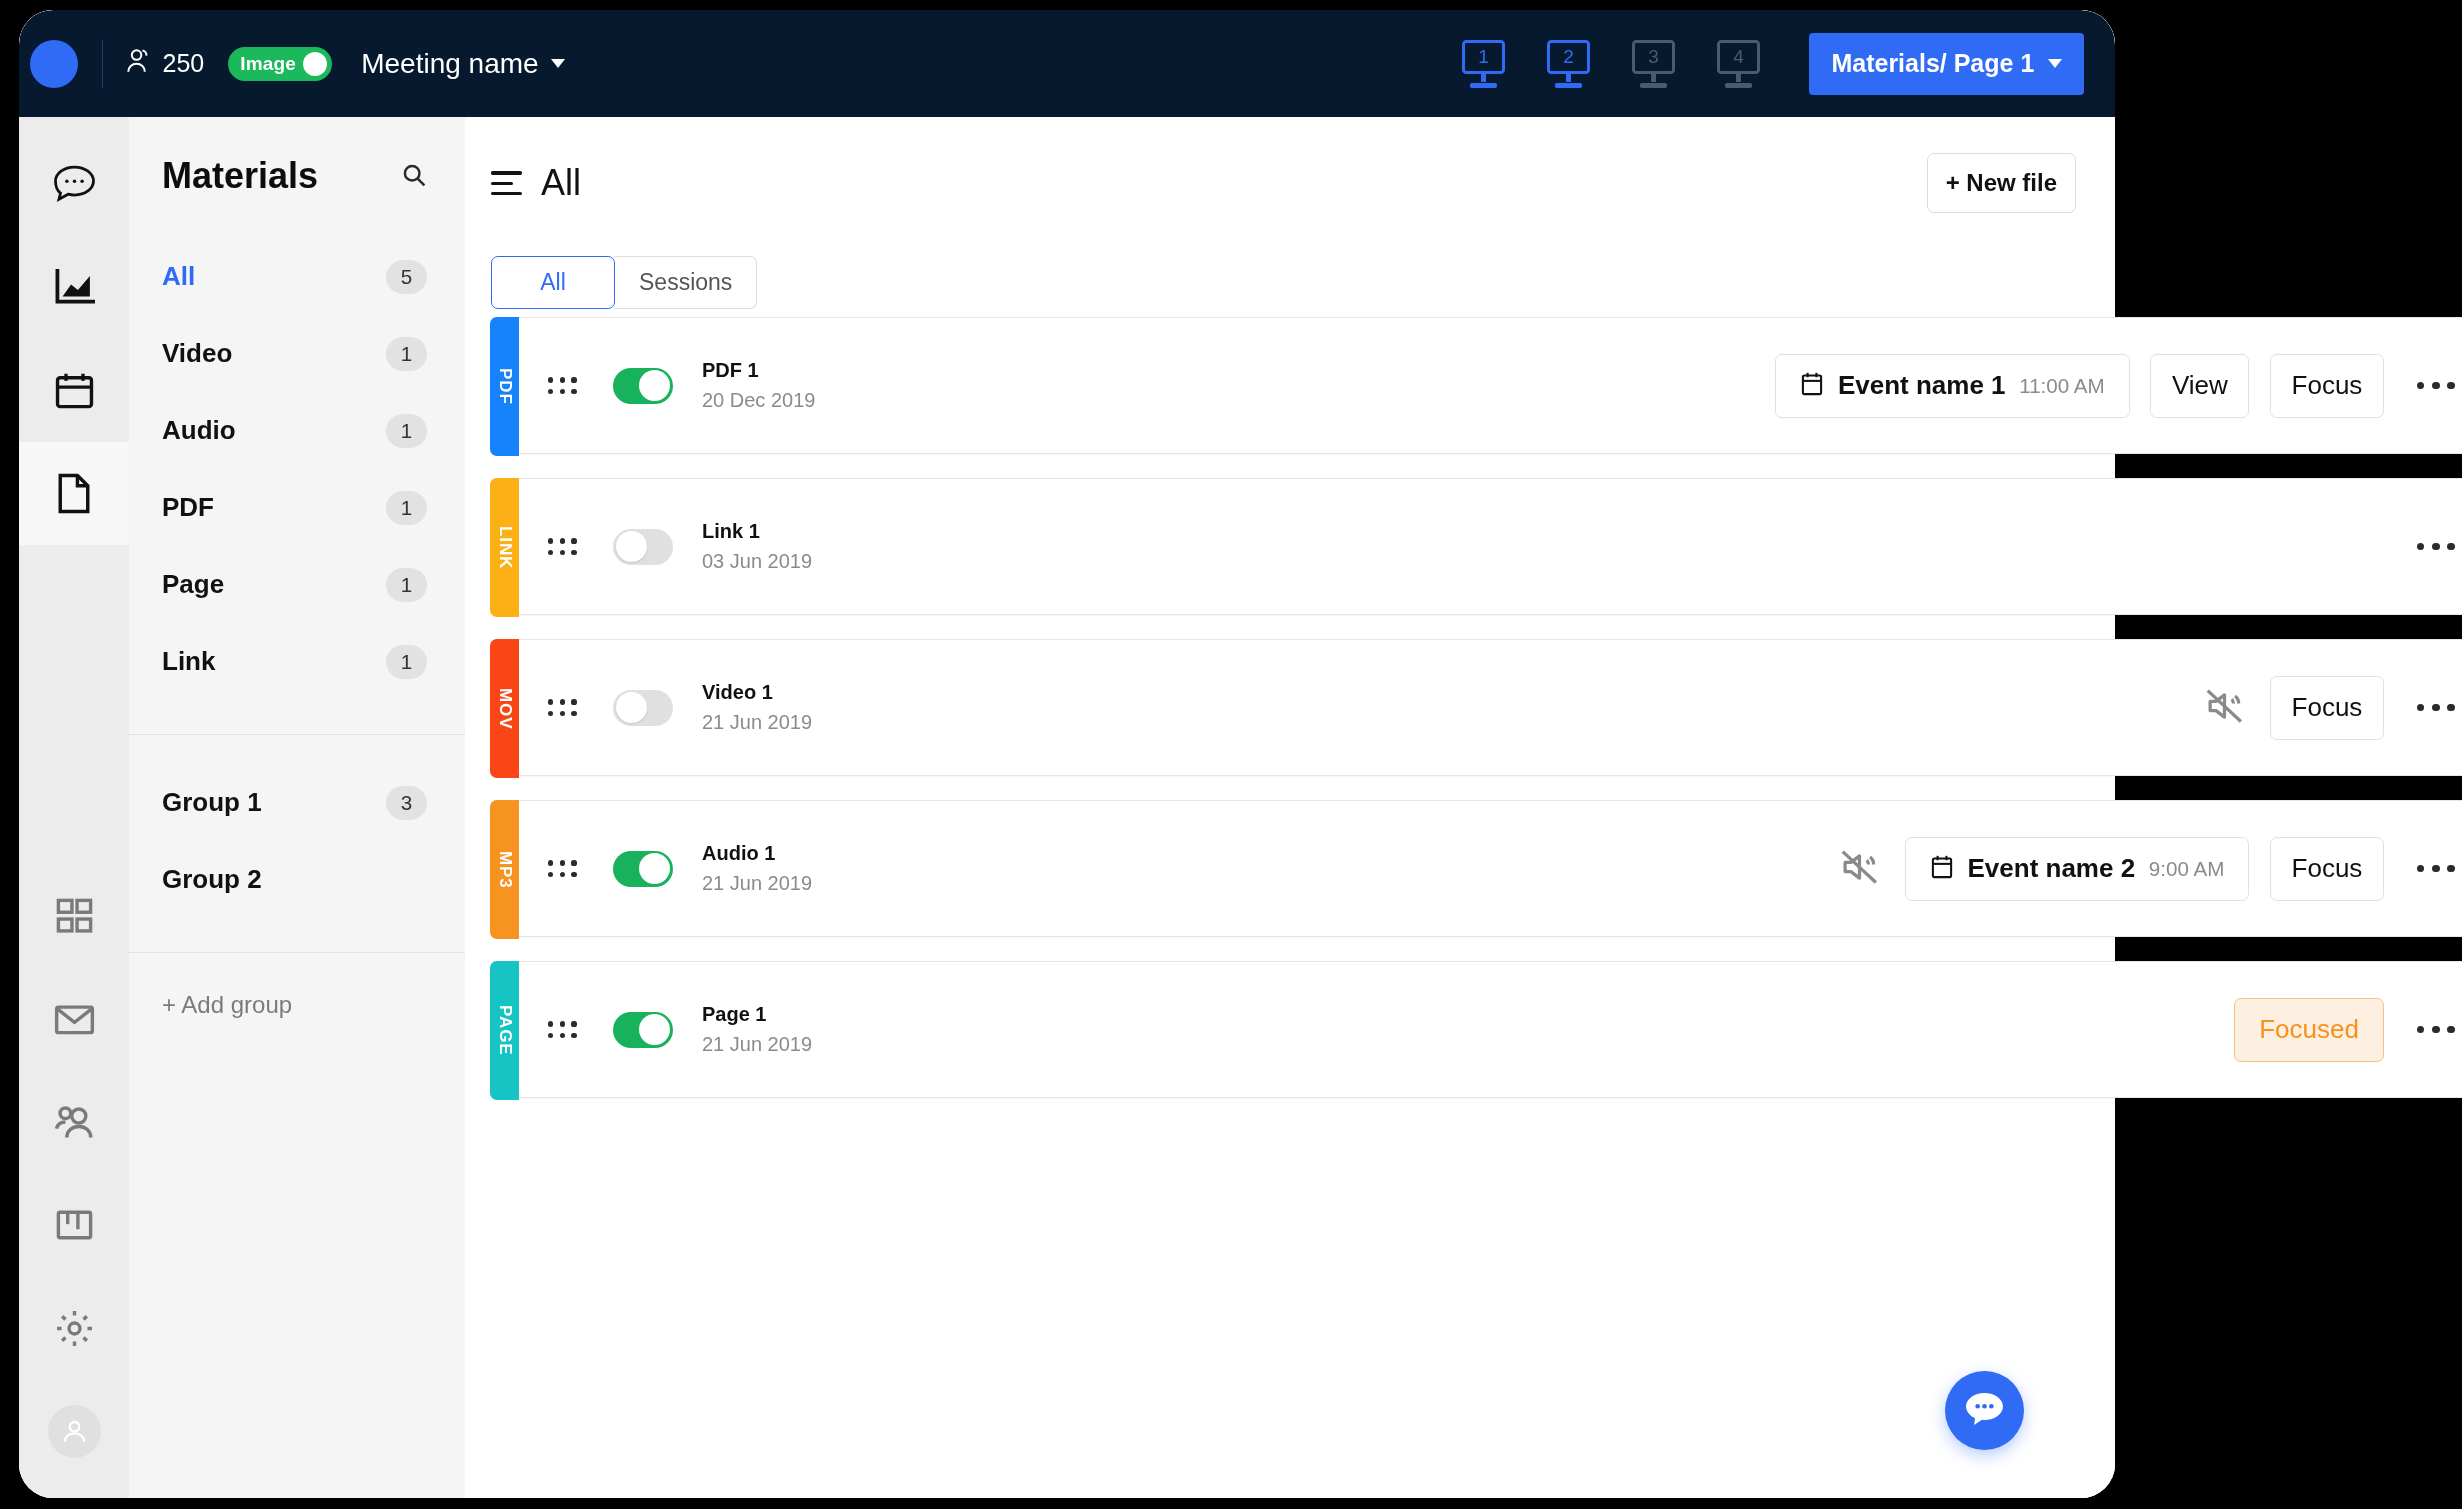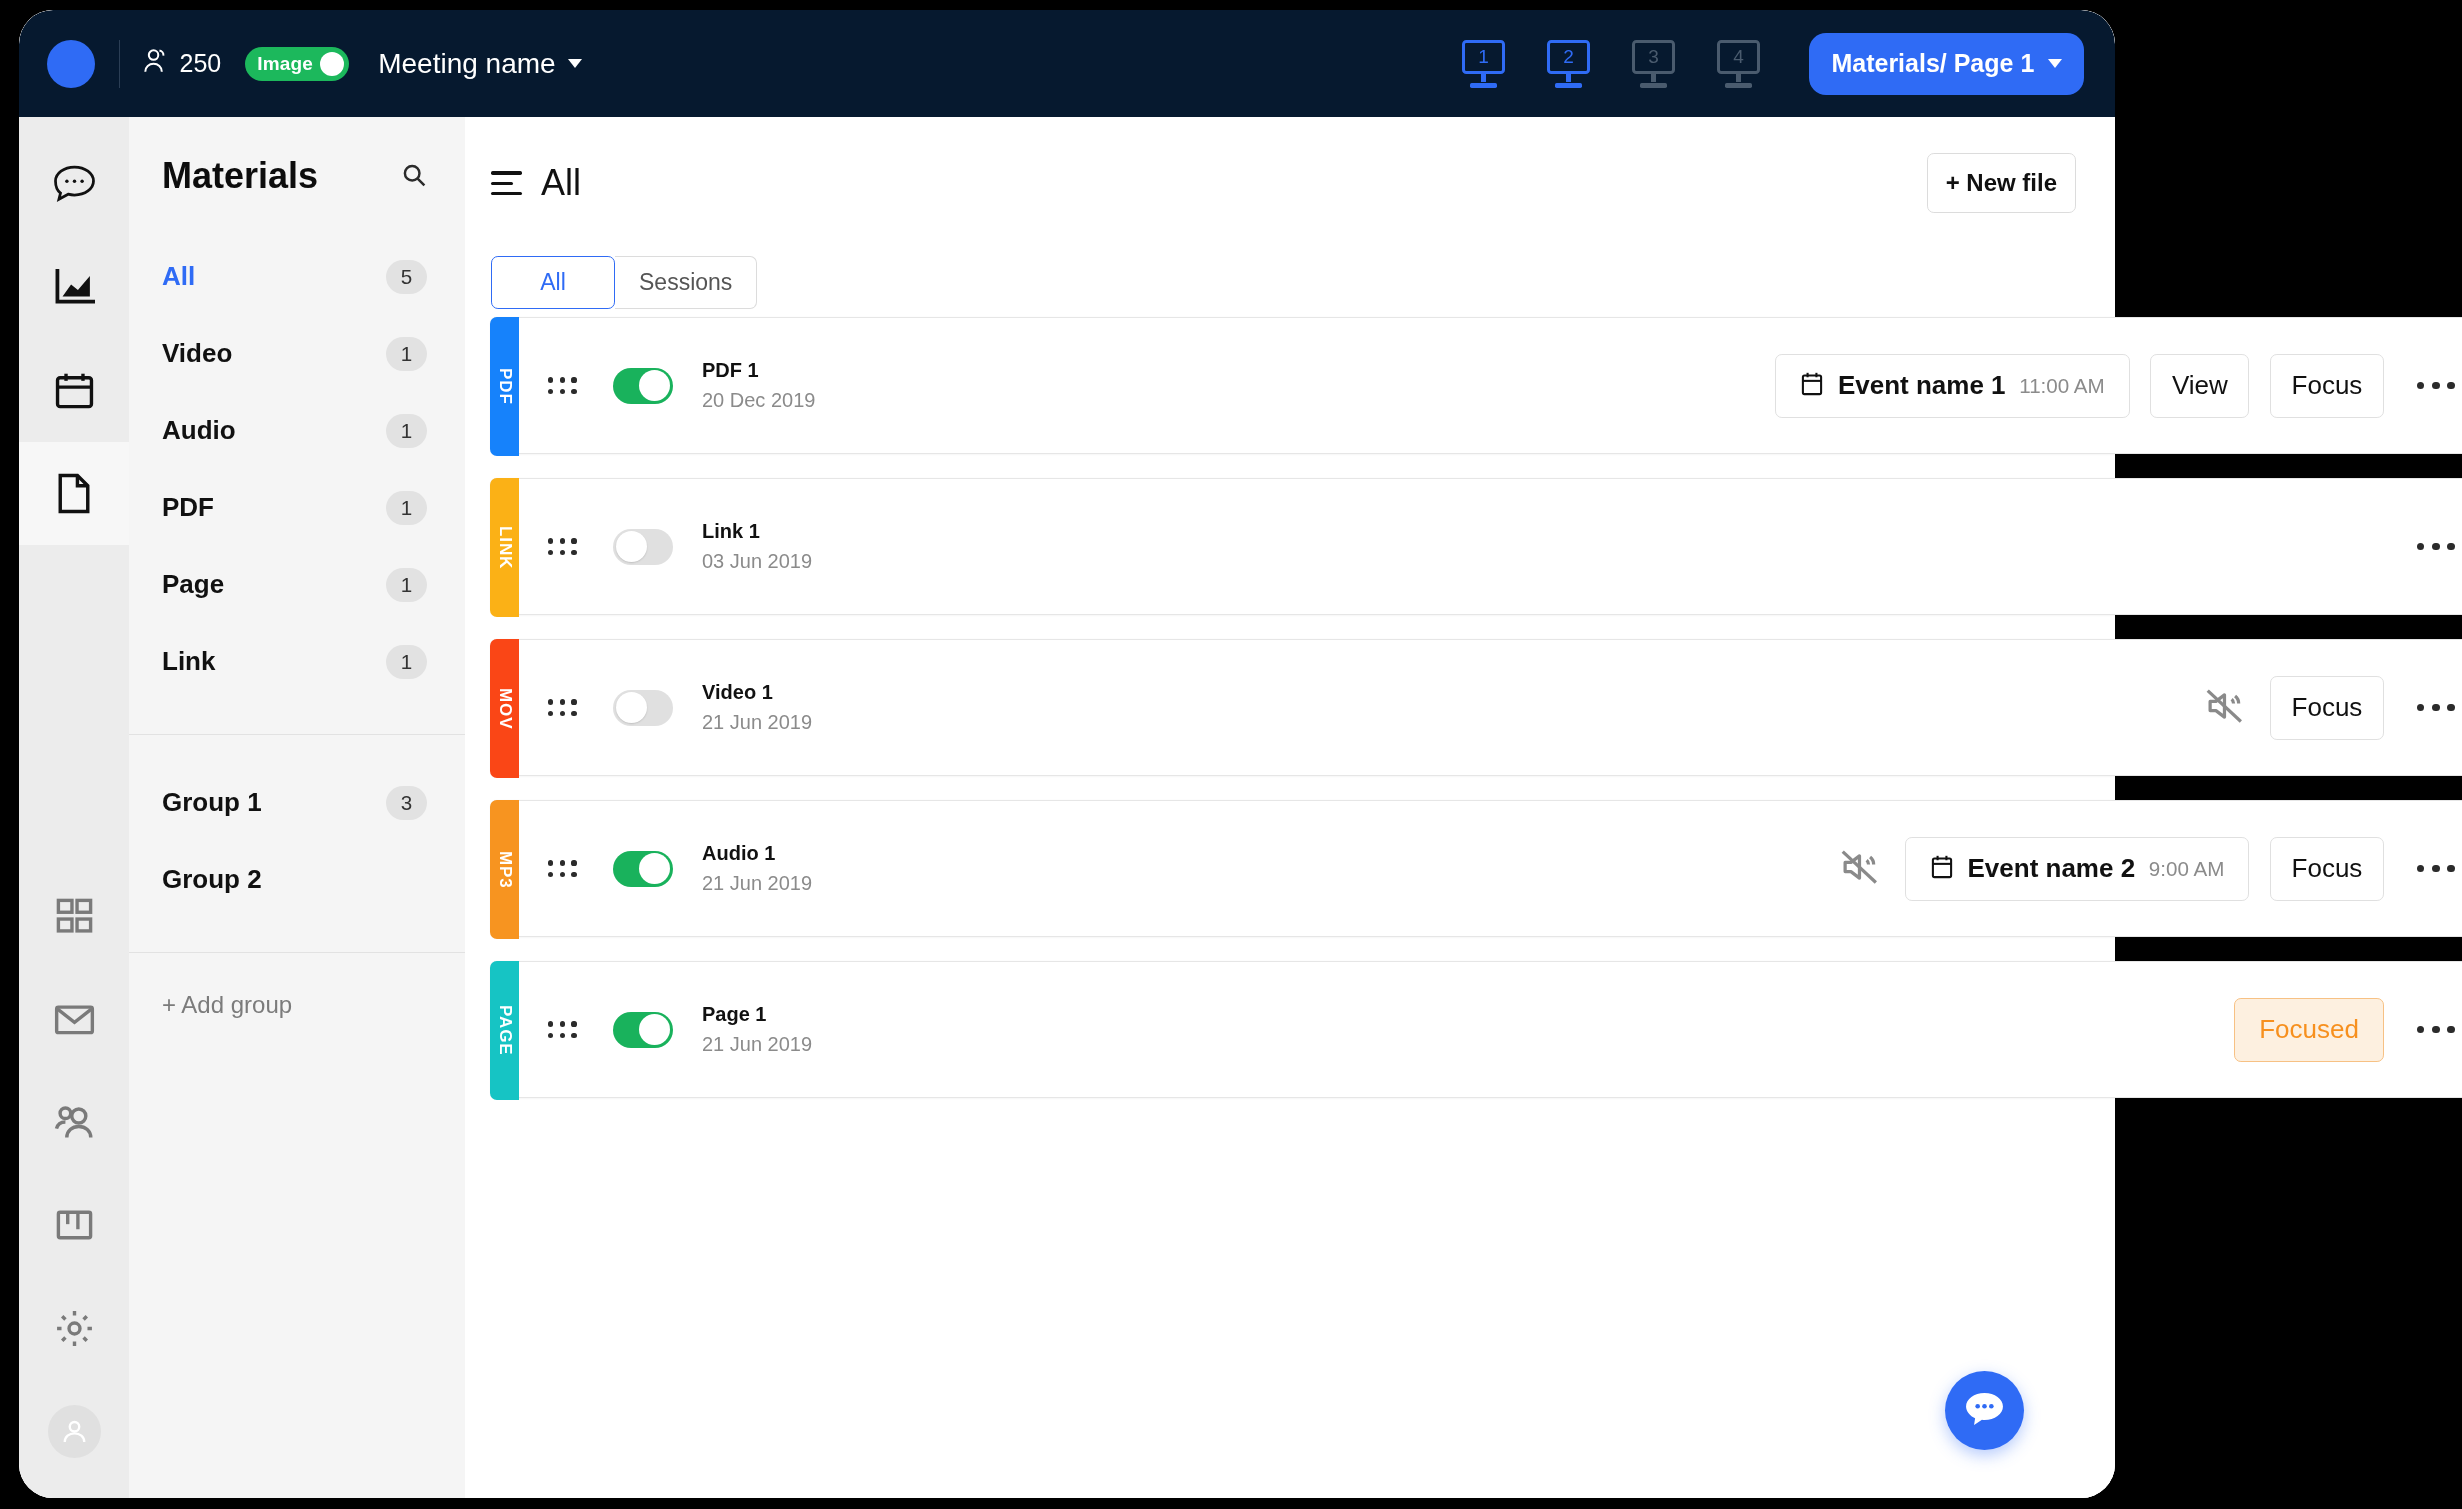--- a/index.html
+++ b/index.html
@@ -26,21 +26,21 @@
     background: #ffffff;
     overflow: hidden;
   }
 
   
   #topbar {
     position: absolute; left: 0; top: 0;
     width: 2096px; height: 107px;
     background: #06192f;
     display: flex; align-items: center;
-    padding-left: 28px; padding-right: 31px;
+    padding-left: 11px; padding-right: 31px;
     border-radius: 34px 34px 0 0;
   }
   .brand-dot {
     width: 48px; height: 48px; border-radius: 50%;
     background: #2f6bf5; flex: 0 0 auto;
   }
   .topbar-divider {
     width: 0.9px; height: 48px; background: #2b3e55;
     margin: 0 22px 0 24px; flex: 0 0 auto;
   }
@@ -76,21 +76,21 @@
     position: absolute; left: 20.6px; top: 34px; width: 5.2px; height: 8.6px; background: #4a5b6e;
   }
   .screen-icon .stand-h {
     position: absolute; left: 9.4px; top: 43px; width: 27.5px; height: 5.2px; background: #4a5b6e; border-radius: 1.7px;
   }
   .screen-icon.active .scr { border-color: #2f6bf5; color: #2f6bf5; }
   .screen-icon.active .stand-v, .screen-icon.active .stand-h { background: #2f6bf5; }
   #materials-page-btn {
     margin-left: 48px; flex: 0 0 auto;
     background: #2f6bf5; color: #fff; border: none;
-    height: 62px; border-radius: 17px; padding: 0 22px;
+    height: 62px; border-radius: 4px; padding: 0 22px;
     font-size: 25px; font-weight: 700;
     font-family: "Liberation Sans", sans-serif;
     display: flex; align-items: center; gap: 13.7px; cursor: pointer;
   }
 
   
   #icon-rail {
     position: absolute; left: 0; top: 107px;
     width: 110px; height: 1381px;
     background: #ececec;

